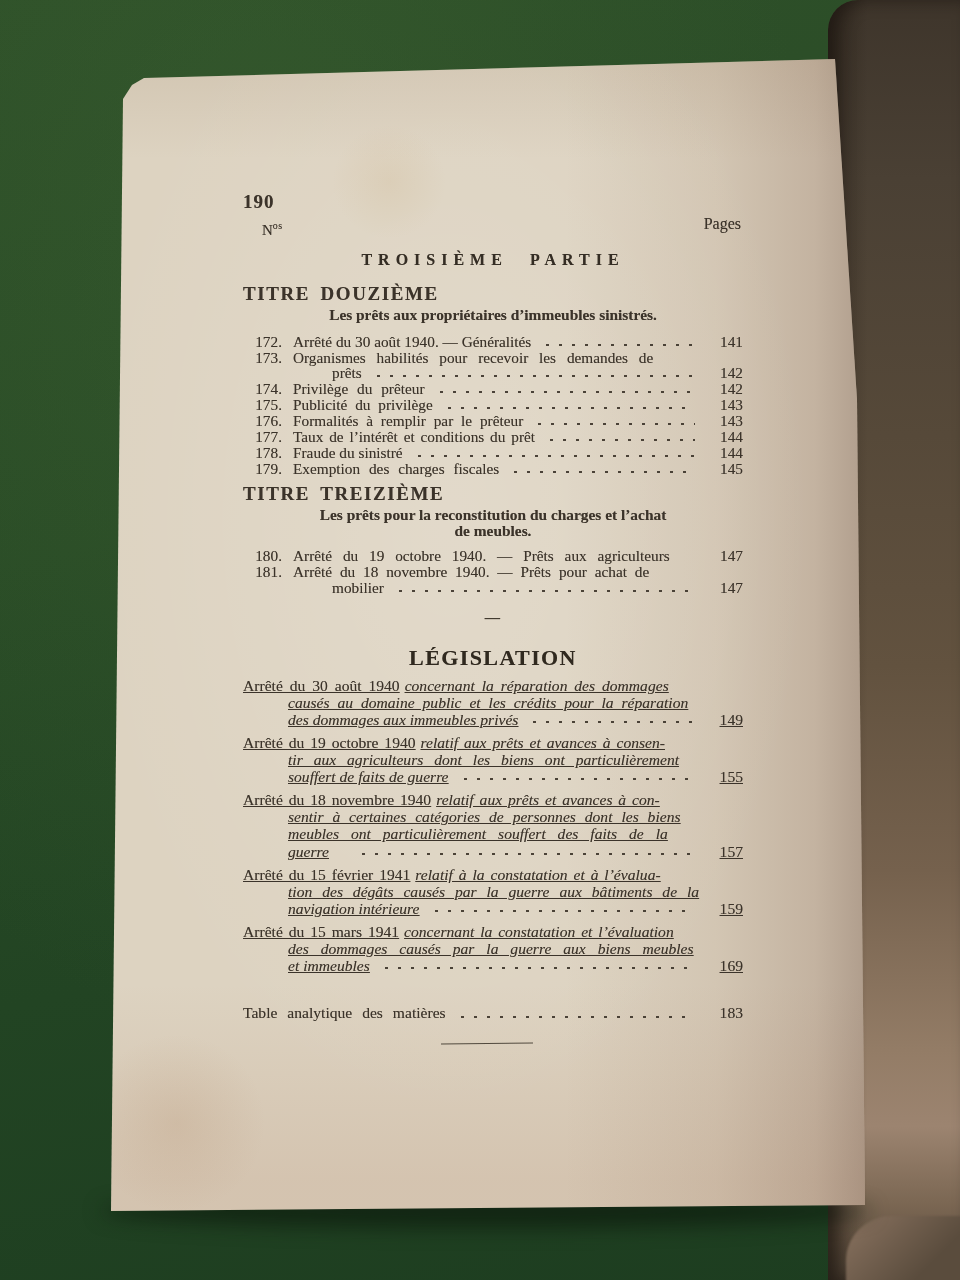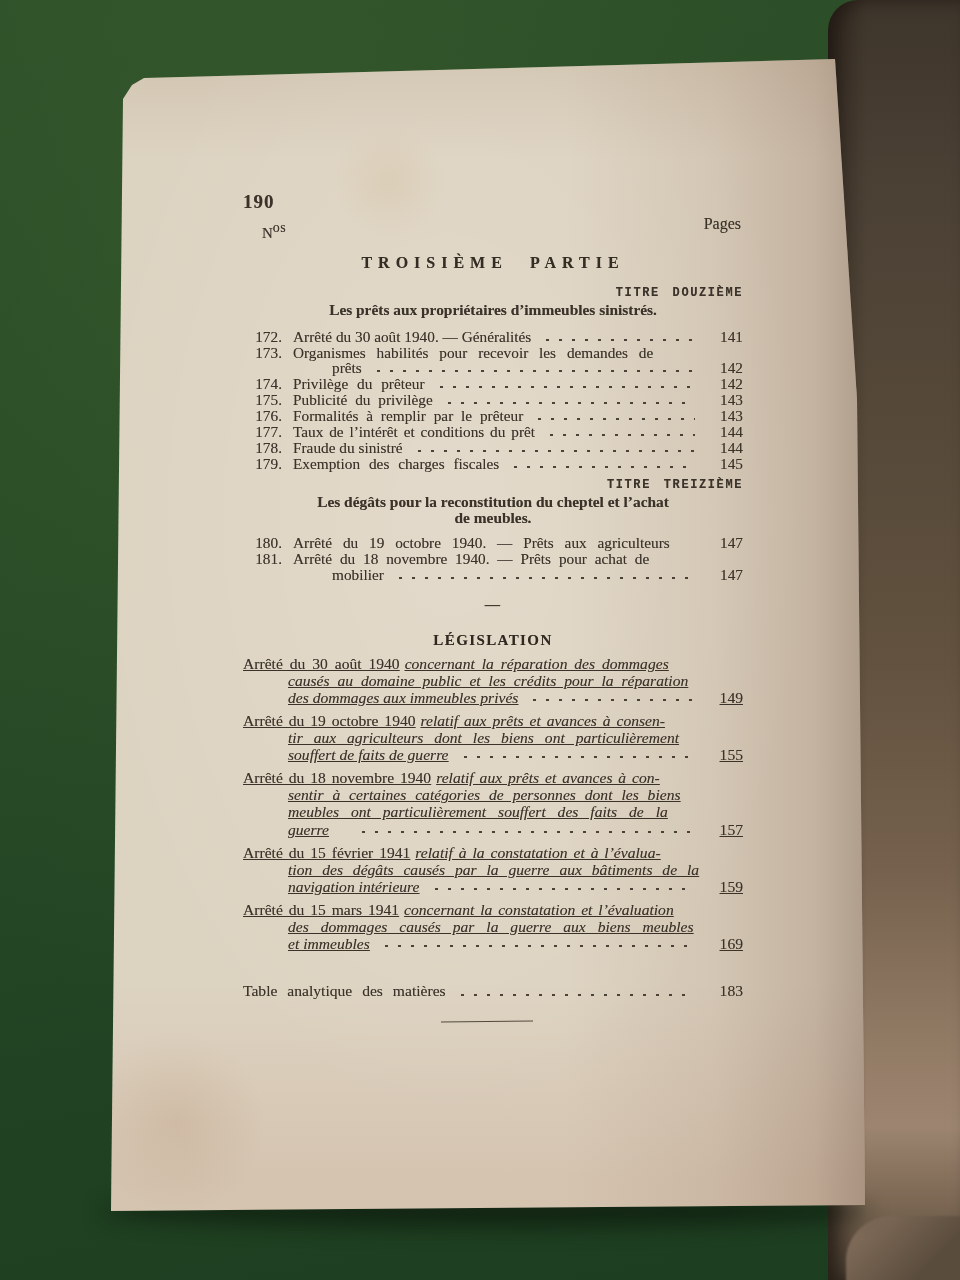--- a/index.html
+++ b/index.html
@@ -53,44 +53,44 @@
       #ddd3c1;
   }
   .content {
     position: absolute; left: 135px; top: 137px; width: 500px;
     color: #3b332a;
     font-size: 15.3px;
     text-shadow: 0 0 .6px rgba(60,50,40,.45);
   }
   .folio { font-size: 19px; font-weight: 700; letter-spacing: 1px; }
   .nos { margin-top: 7px; margin-left: 19px; font-size: 15px; }
-  .nos sup { font-size: 14px; letter-spacing: .5px; }
+  .nos sup { font-size: 10px; letter-spacing: .5px; }
   .pages-label { position: absolute; right: 2px; top: 24px; font-size: 16px; }
 
   .kicker { margin-top: 12px; text-align: center; font-size: 16px; font-weight: 600;
             letter-spacing: 6px; word-spacing: 12px; color: #342d24; }
   .part-title { margin-top: 3px; text-align: center; font-size: 17px; font-weight: 700;
                 letter-spacing: 2.6px; word-spacing: 6px; color: #30291f; }
-  .titre { margin-top: 14px; text-align: right; font-size: 12px; font-weight: 600;
-           letter-spacing: 1.6px; word-spacing: 4px; font-family: Liberation Mono, monospace; }
+  .titre { margin-top: 14px; text-align: left; font-size: 19px; font-weight: 600;
+           letter-spacing: 1.6px; word-spacing: 4px; }
   .titre-sub { text-align: center; font-size: 15.4px; font-weight: 700;
                line-height: 16.6px; margin-top: 2px; }
 
   .toc { margin-top: 10px; }
   .toc-row { display: flex; line-height: 15.9px; }
   .toc-num { width: 39px; text-align: right; margin-right: 11px; flex: none; }
   .toc-cont { padding-left: 89px; }
   .toc-page { width: 40px; text-align: right; flex: none; }
   .leader { flex: 1; height: 4px; align-self: flex-end; margin: 0 8px 3px 10px;
             background-image: radial-gradient(circle, rgba(58,50,40,.9) 1.15px, rgba(58,50,40,0) 1.5px);
             background-size: 13px 4px; background-repeat: repeat-x; background-position: 0 50%; }
   .leader.hidden { background: none; }
 
   .dash-row { margin-top: 12px; text-align: center; font-weight: 600; letter-spacing: 1px; }
-  .leg-heading { margin-top: 19px; text-align: center; font-size: 15px; font-weight: 700;
+  .leg-heading { margin-top: 19px; text-align: center; font-size: 22px; font-weight: 700;
                  letter-spacing: 1.4px; color: #30291f; }
   .entries { margin-top: 3px; }
   .entry { margin-top: 6px; font-size: 15.6px; line-height: 17.1px; text-decoration: underline; }
   .entry .lead { font-style: normal; }
   .it { font-style: italic; }
   .entry .l1 .it { margin-left: 5px; }
   .cont { padding-left: 45px; }
   .last { display: flex; padding-left: 45px; }
   .last .leader { margin-bottom: 4px; }
 
@@ -170,21 +170,21 @@
         </div>
         <div class="toc-row">
           <span class="toc-num">179.</span>
           <span class="w5">Exemption des charges fiscales</span>
           <span class="leader"></span>
           <span class="toc-page">145</span>
         </div>
       </div>
 
       <div class="titre" style="margin-top:6px">TITRE TREIZIÈME</div>
-      <div class="titre-sub">Les dégâts pour la reconstitution du cheptel et l’achat</div>
+      <div class="titre-sub">Les prêts pour la reconstitution du charges et l’achat</div>
       <div class="titre-sub" style="margin-top:0">de meubles.</div>
 
       <div class="toc" style="margin-top:8px">
         <div class="toc-row">
           <span class="toc-num">180.</span>
           <span class="w7">Arrêté du 19 octobre 1940. — Prêts aux agriculteurs</span>
           <span class="leader hidden"></span>
           <span class="toc-page">147</span>
         </div>
         <div class="toc-row">

